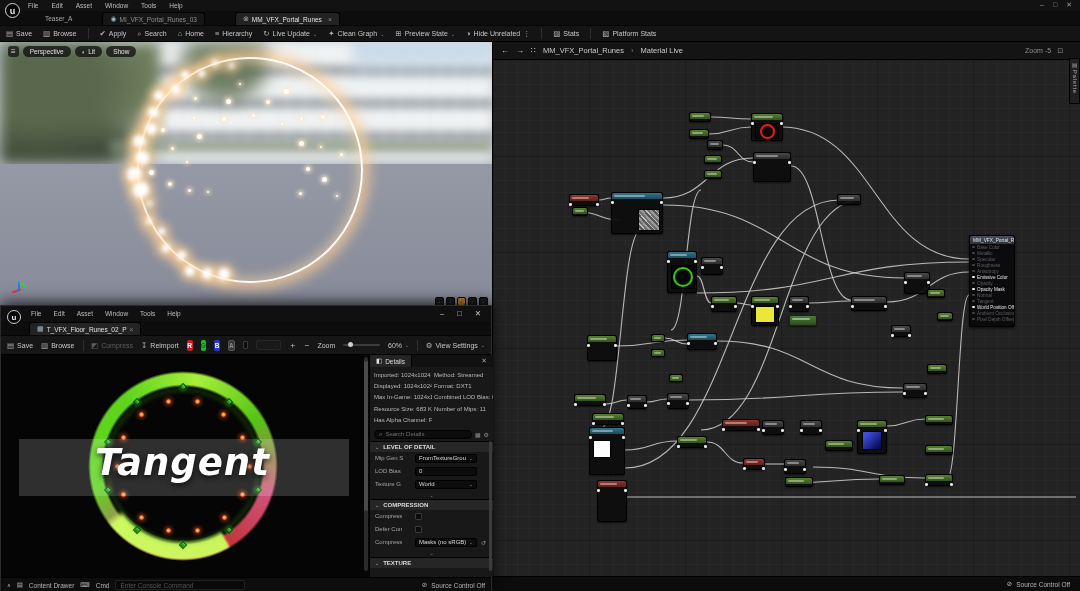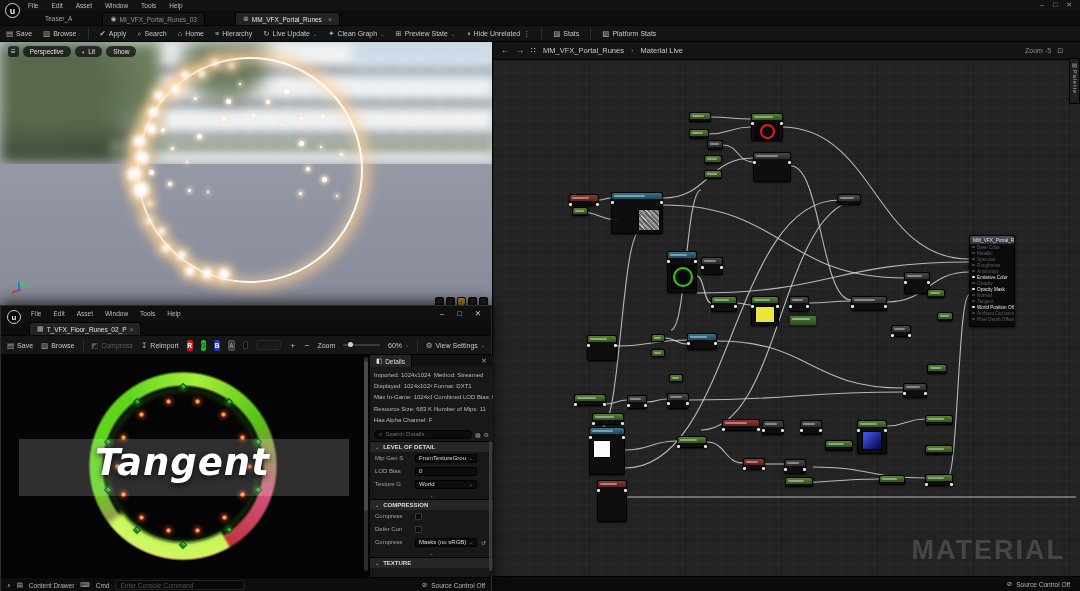--- a/index.html
+++ b/index.html
@@ -665,21 +665,20 @@
             <div class="mrow off">
               <div class="mp"></div>
               <span>Ambient Occlusion</span>
             </div>
             <div class="mrow off">
               <div class="mp"></div>
               <span>Pixel Depth Offset</span>
             </div>
           </div>
         </div>
-      <div class="watermark">MATERIAL</div>
     </div>
   </div>
 
   <div class="outer-status">
     <span>⊘</span>
     <span>Source Control Off</span>
   </div>
 
   <div class="texwin">
     <div class="tw-titlebar">

